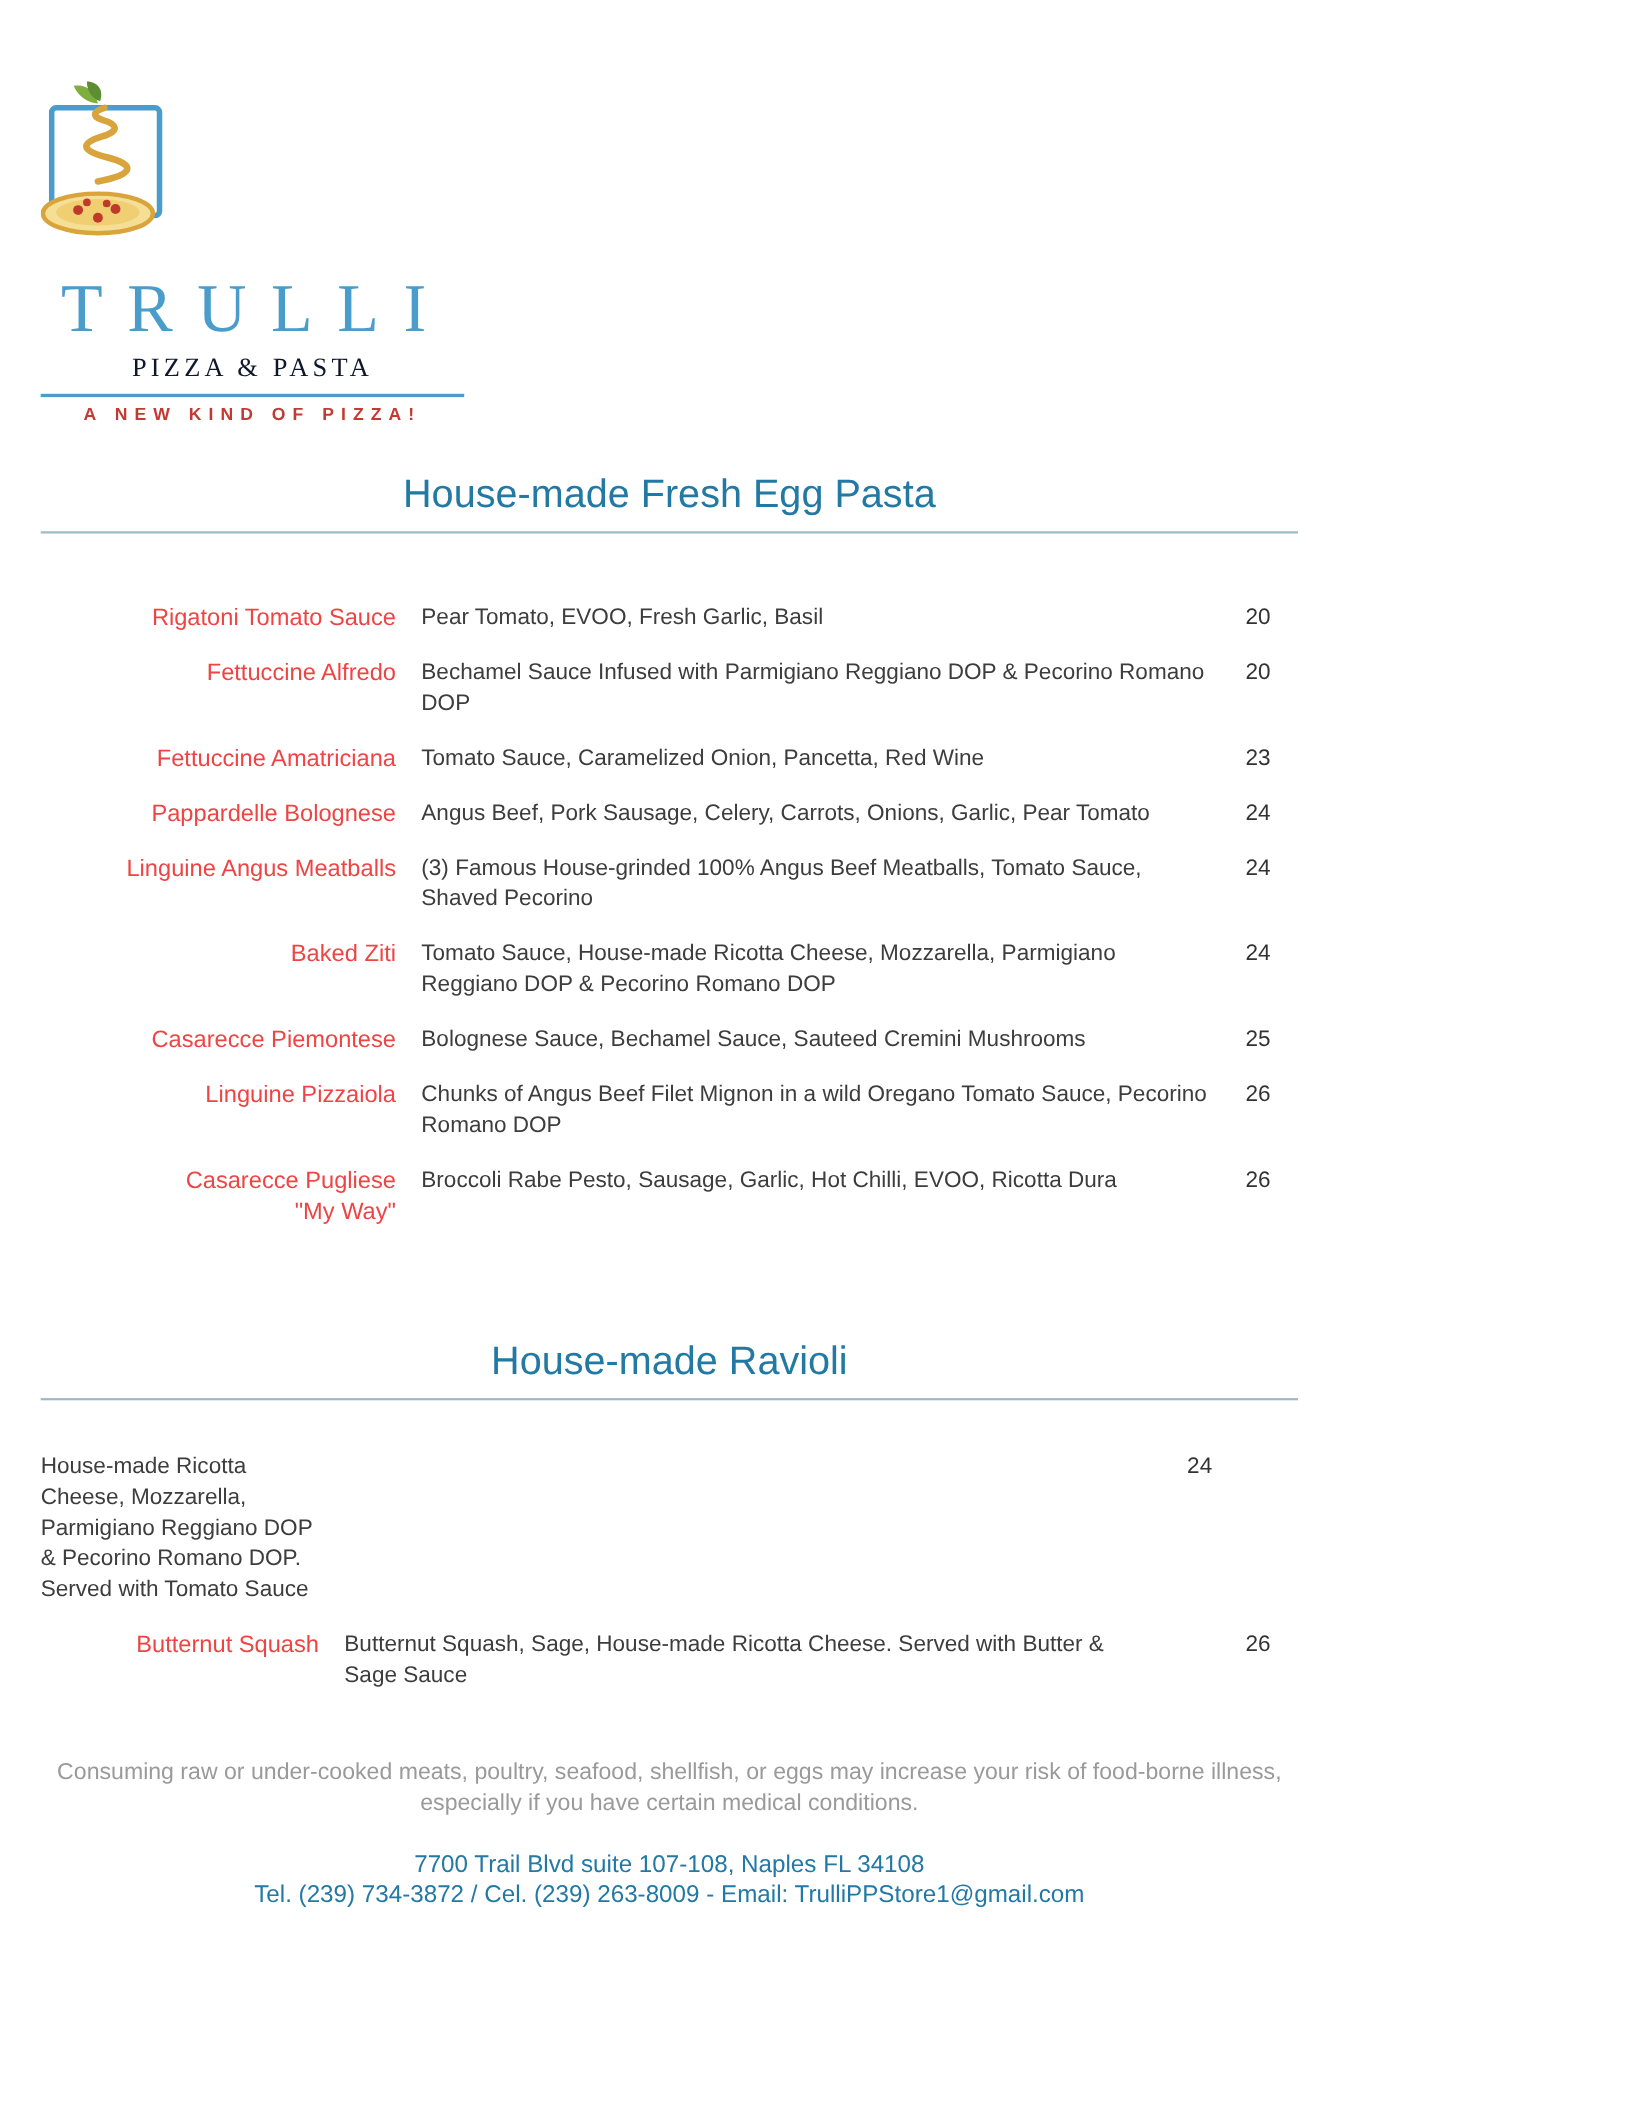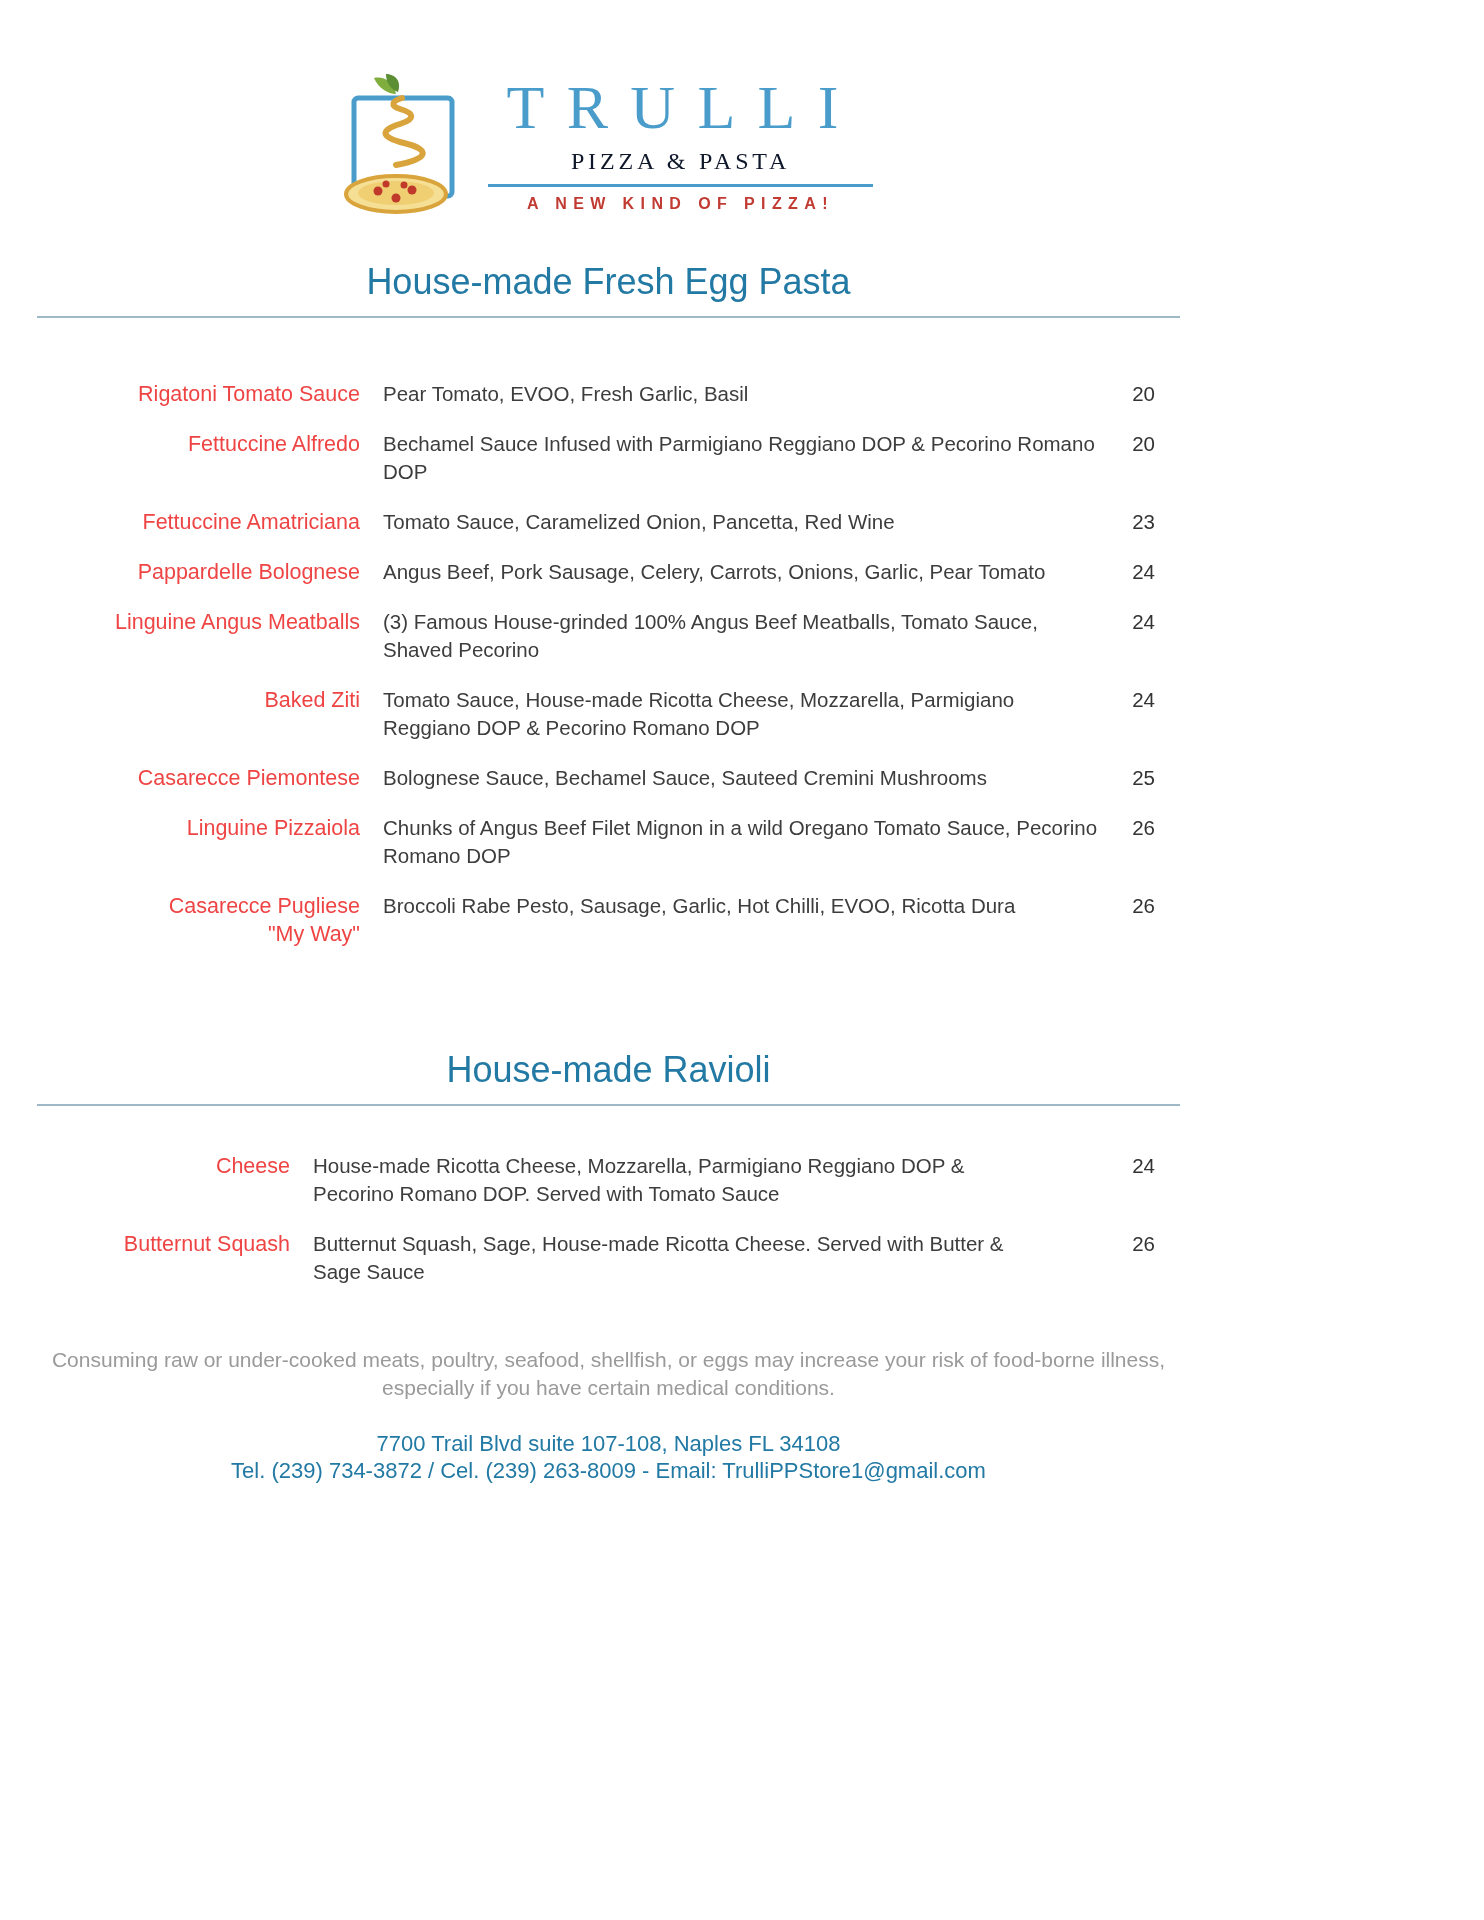--- a/index.html
+++ b/index.html
@@ -13,20 +13,21 @@
   }
   .content { width: 1143px; margin-left: 37px; }
 
   
   .logo-wrap {
     display: flex;
     justify-content: center;
     align-items: flex-start;
     gap: 26px;
     padding-top: 72px;
+    flex-direction: column;
   }
   .logo-text { padding-top: 4px; width: 385px; }
   .brand {
     font-family: "Liberation Serif", serif;
     font-size: 62px;
     color: #4a9dcb;
     letter-spacing: 0.36em;
     line-height: 1;
     white-space: nowrap;
     text-indent: 0.1em;
@@ -208,21 +209,20 @@
       </div>
 
     </div>
 
     <h1 class="section-title second">House-made Ravioli</h1>
     <hr class="rule">
 
     <div class="menu ravioli">
 
       <div class="row">
-        <div class="iname">Cheese</div>
         <div class="idesc">House-made Ricotta Cheese, Mozzarella, Parmigiano Reggiano DOP &amp; Pecorino Romano DOP. Served with Tomato Sauce</div>
         <div class="iprice">24</div>
       </div>
 
       <div class="row">
         <div class="iname">Butternut Squash</div>
         <div class="idesc">Butternut Squash, Sage, House-made Ricotta Cheese. Served with Butter &amp; Sage Sauce</div>
         <div class="iprice">26</div>
       </div>
 

